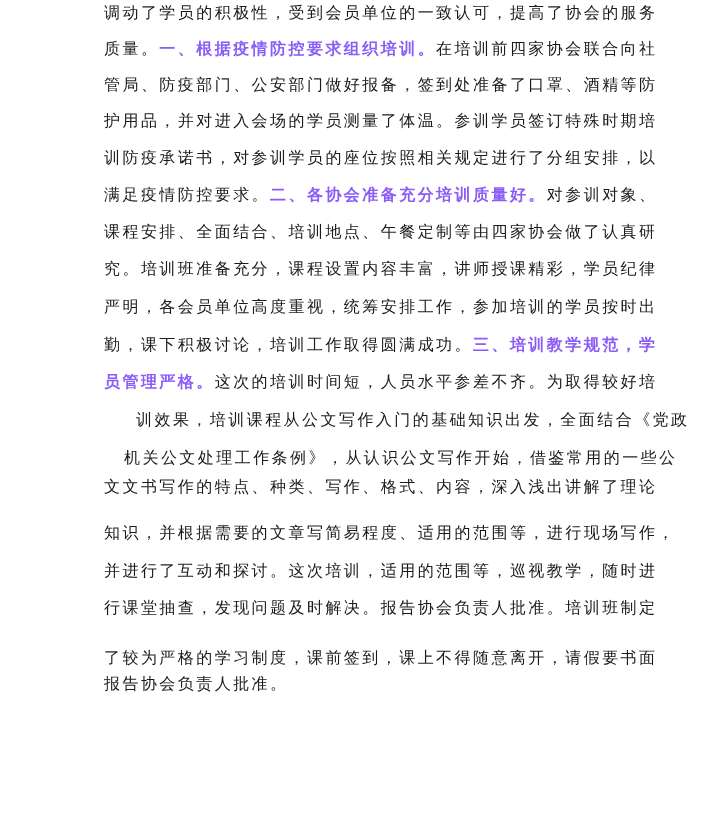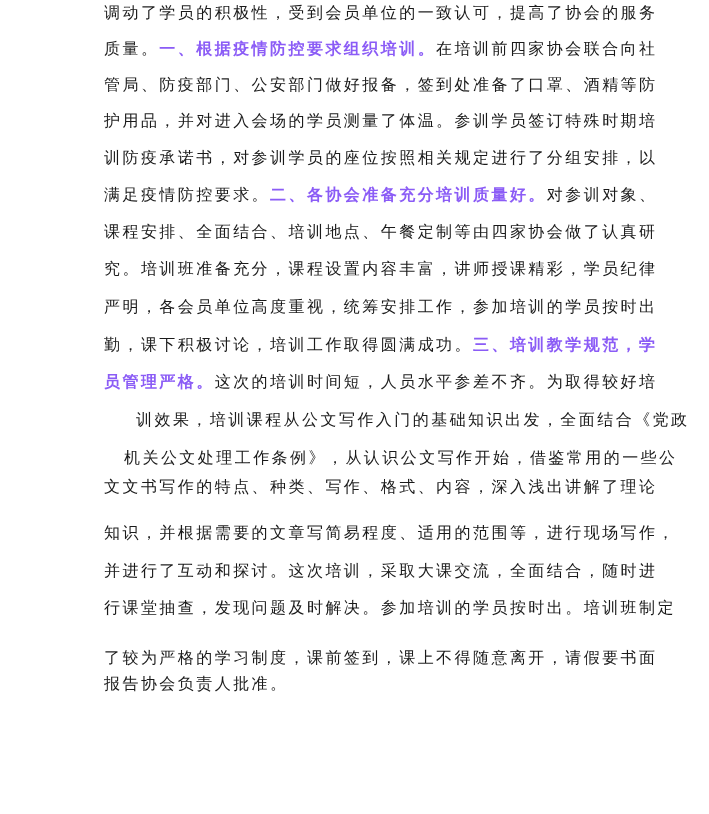--- a/index.html
+++ b/index.html
@@ -56,18 +56,18 @@
       <div class="line" style="top: 184px;"><span class="seg">满足疫情防控要求。</span><span class="seg-bold">二、各协会准备充分培训质量好。</span><span class="seg">对参训对象、</span></div>
       <div class="line" style="top: 221px;"><span class="seg">课程安排、全面结合、培训地点、午餐定制等由四家协会做了认真研</span></div>
       <div class="line" style="top: 258px;"><span class="seg">究。培训班准备充分，课程设置内容丰富，讲师授课精彩，学员纪律</span></div>
       <div class="line" style="top: 296px;"><span class="seg">严明，各会员单位高度重视，统筹安排工作，参加培训的学员按时出</span></div>
       <div class="line" style="top: 334px;"><span class="seg">勤，课下积极讨论，培训工作取得圆满成功。</span><span class="seg-bold">三、培训教学规范，学</span></div>
       <div class="line" style="top: 371px;"><span class="seg-bold">员管理严格。</span><span class="seg">这次的培训时间短，人员水平参差不齐。为取得较好培</span></div>
       <div class="line" style="top: 409px; margin-left: 32px;"><span class="seg">训效果，培训课程从公文写作入门的基础知识出发，全面结合《党政</span></div>
       <div class="line" style="top: 447px; margin-left: 20px;"><span class="seg">机关公文处理工作条例》，从认识公文写作开始，借鉴常用的一些公</span></div>
       <div class="line" style="top: 460px; margin-top: 16px;"><span class="seg">文文书写作的特点、种类、写作、格式、内容，深入浅出讲解了理论</span></div>
       <div class="line" style="top: 522px;"><span class="seg">知识，并根据需要的文章写简易程度、适用的范围等，进行现场写作，</span></div>
-      <div class="line" style="top: 560px;"><span class="seg">并进行了互动和探讨。这次培训，采取大课交流，全面结合，随时进</span></div>
-      <div class="line" style="top: 597px;"><span class="seg">行课堂抽查，发现问题及时解决。参加培训的学员按时出。培训班制定</span></div>
+      <div class="line" style="top: 560px;"><span class="seg">并进行了互动和探讨。这次培训，适用的范围等，巡视教学，随时进</span></div>
+      <div class="line" style="top: 597px;"><span class="seg">行课堂抽查，发现问题及时解决。报告协会负责人批准。培训班制定</span></div>
       <div class="line" style="top: 647px;"><span class="seg">了较为严格的学习制度，课前签到，课上不得随意离开，请假要书面</span></div>
       <div class="line" style="top: 673px; text-align: center;"><span class="seg">报告协会负责人批准。</span></div>
     </div>
 </div>
 
 </body></html>

